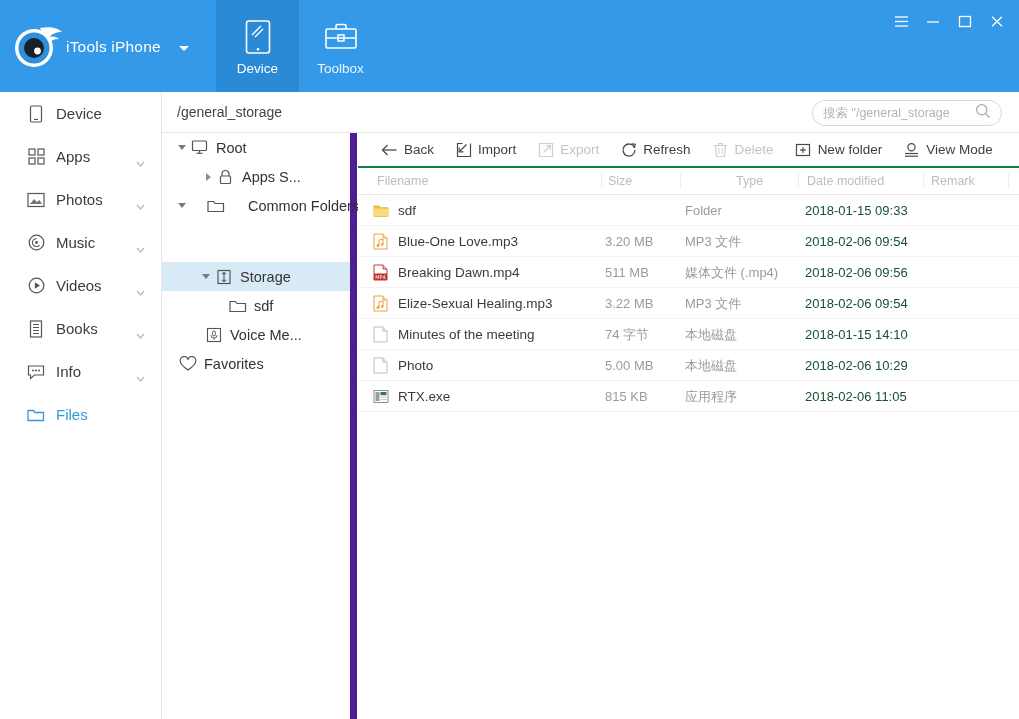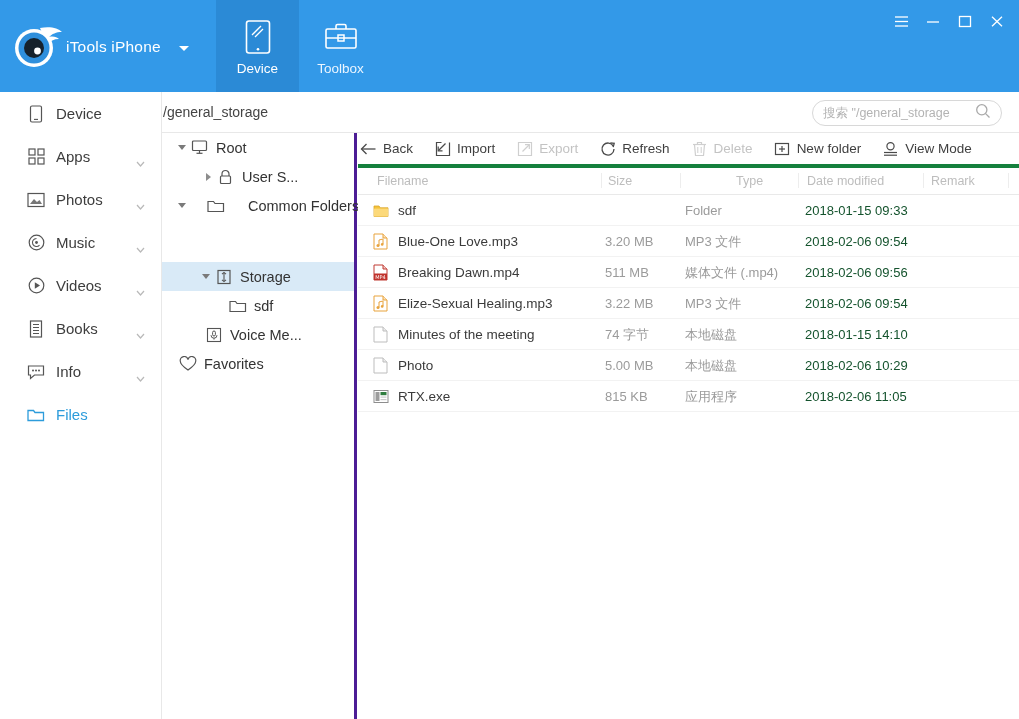--- a/index.html
+++ b/index.html
@@ -58,54 +58,54 @@
     position:relative; height:43px; display:flex; align-items:center;
     padding-left:26px; color:#3d3d3d; font-size:15px; cursor:pointer;
   }
   .sb-item .sb-ic { width:20px; height:20px; margin-right:10px; display:flex; align-items:center; justify-content:center; }
   .sb-item.selected { color:#2d9cdb; }
   .sb-item .chev { position:absolute; right:16px; top:18px; }
 
   
   .tree {
     position:absolute; left:162px; top:133px; width:195px; height:586px;
-    background:#ffffff; border-right:3px solid #4c1d95;
+    background:#ffffff; border-right:7px solid #4c1d95;
   }
   .tnode {
     display:flex; align-items:center; height:29px;
     font-size:14.5px; color:#333; cursor:pointer; white-space:nowrap;
   }
   .tnode.sel { background:#d9eaf7;margin-top:42px; }
   .tnode .tw { width:16px; display:flex; align-items:center; justify-content:center; flex:0 0 16px; }
   .tnode .tic { width:19px; height:18px; display:flex; align-items:center; justify-content:center; margin-right:7px; flex:0 0 19px; }
   .tri-d { width:0;height:0;border-left:4.5px solid transparent;border-right:4.5px solid transparent;border-top:5px solid #7a7a7a; }
   .tri-r { width:0;height:0;border-top:4.5px solid transparent;border-bottom:4.5px solid transparent;border-left:5px solid #8d8d8d; }
 
   
   .pathbar {
     position:absolute; left:162px; top:92px; width:857px; height:41px;
     background:#fff; border-bottom:1px solid #e8e8e8;
   }
   .pathtext {
-    position:absolute; left:1px; top:12px; font-size:14px; color:#444;
+    position:absolute; left:15px; top:12px; font-size:14px; color:#444;
   }
   .searchbox {
     position:absolute; right:17px; top:8px; width:190px; height:26px;
     border:1px solid #d8d8d8; border-radius:13px; background:#fff;
     display:flex; align-items:center; padding:0 10px; cursor:text;
   }
   .searchbox .sph {
     font-size:12.5px; color:#b3b3b3; flex:1; overflow:hidden; white-space:nowrap;
   }
 
   
   .toolbar {
     position:absolute; left:358px; top:133px; width:661px; height:35px;
-    background:#fff; display:flex; align-items:center; padding-left:2px;
-    border-bottom:4px solid #15803d;
+    background:#fff; display:flex; align-items:center; padding-left:23px;
+    border-bottom:2px solid #15803d;
   }
   .tbtn {
     display:flex; align-items:center; gap:6px; margin-right:21px;
     font-size:13.5px; color:#3f3f3f; cursor:pointer; white-space:nowrap;
   }
   .tbtn.disabled { color:#c3c3c3; cursor:default; }
   .tbtn .tbi { width:17px; height:17px; display:flex; align-items:center; justify-content:center; }
 
   
   .thead {
@@ -355,21 +355,21 @@
     <div class="tnode" style="padding-left:38px;">
       <span class="tw">
           <span class="tri-r"></span>
         </span>
       <span class="tic">
         <svg width="15" height="16" viewBox="0 0 15 16">
             <path d="M4 7 V5 a3.5 3.5 0 0 1 7 0 V7" fill="none" stroke="#555" stroke-width="1.2"></path>
             <rect x="2.5" y="7" width="10" height="7.5" rx="1" fill="none" stroke="#555" stroke-width="1.2"></rect>
           </svg>
       </span>
-      <span>User S...</span>
+      <span>Apps S...</span>
     </div>
 
     <div class="tnode" style="padding-left:12px;gap:16px;">
       <span class="tw">
           <span class="tri-d"></span>
         </span>
       <span class="tic">
         <svg width="18" height="15" viewBox="0 0 18 15">
             <path d="M1 3.5 h5.5 l1.5 2 h8.5 v8 h-15.5 Z" fill="none" stroke="#555" stroke-width="1.2"></path>
           </svg>

